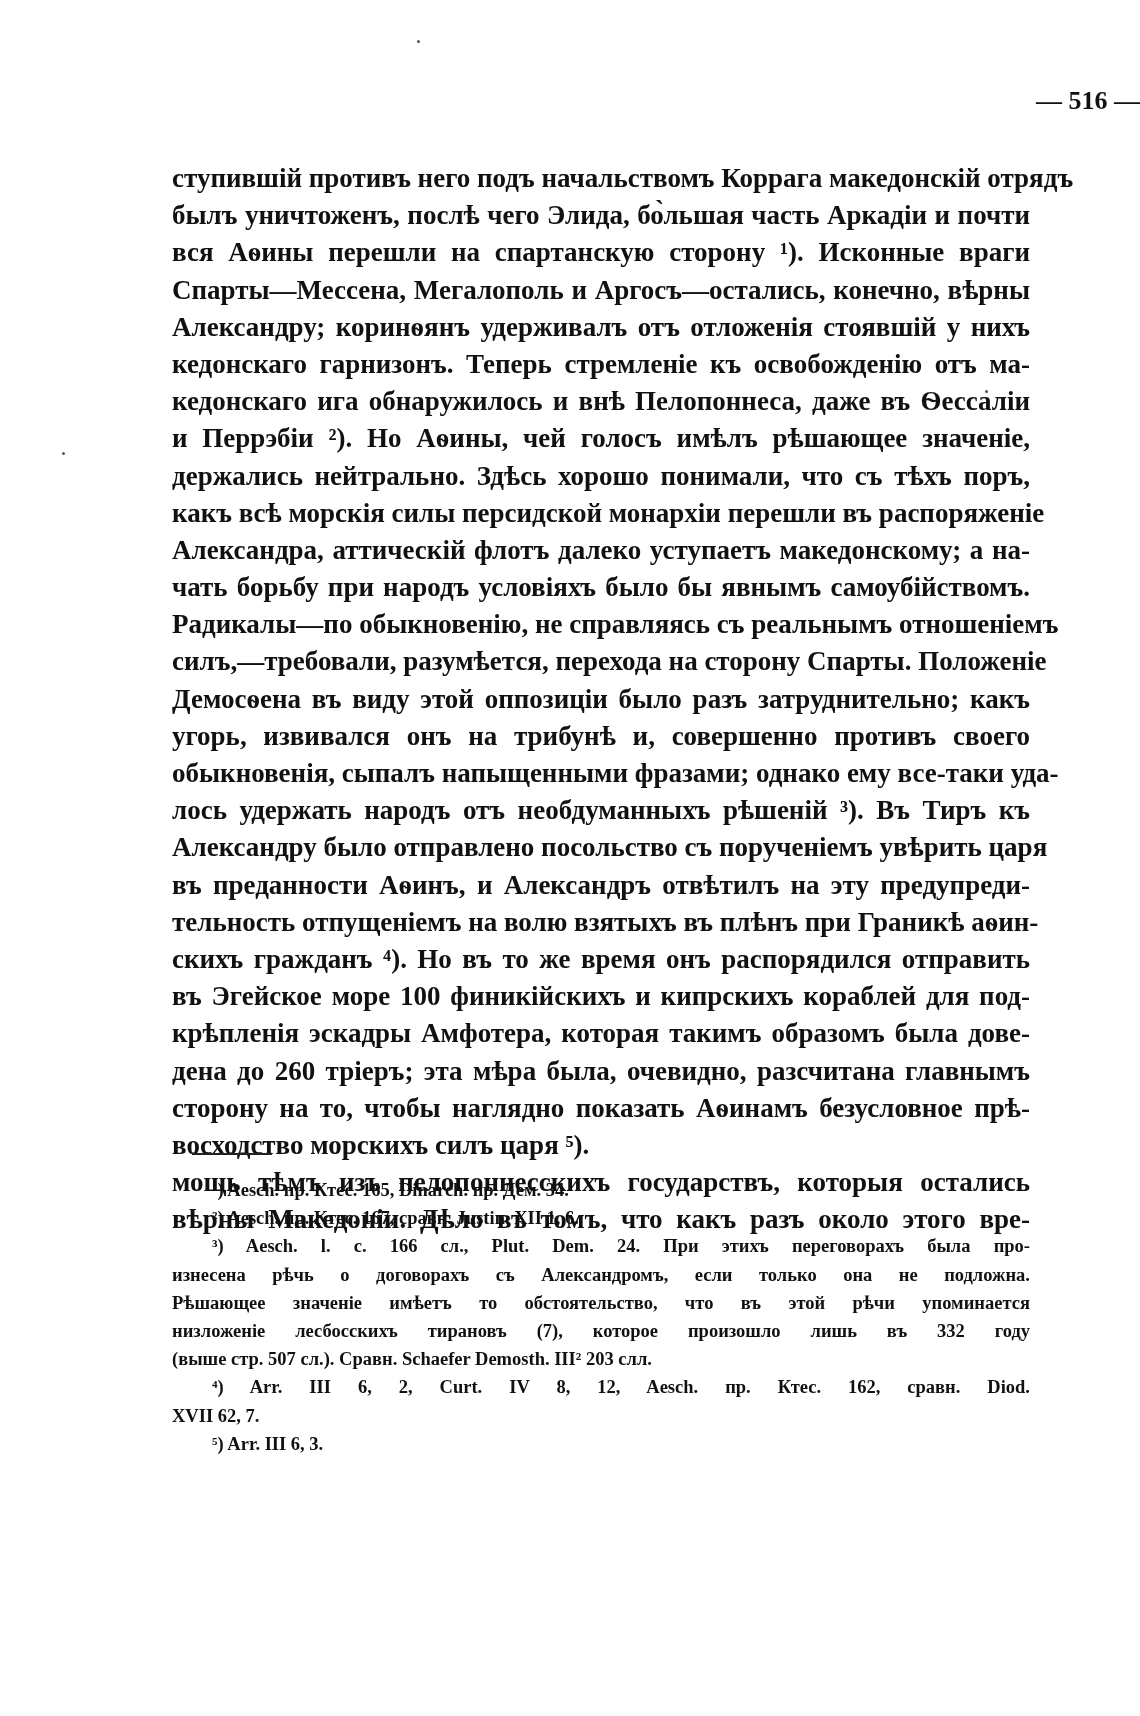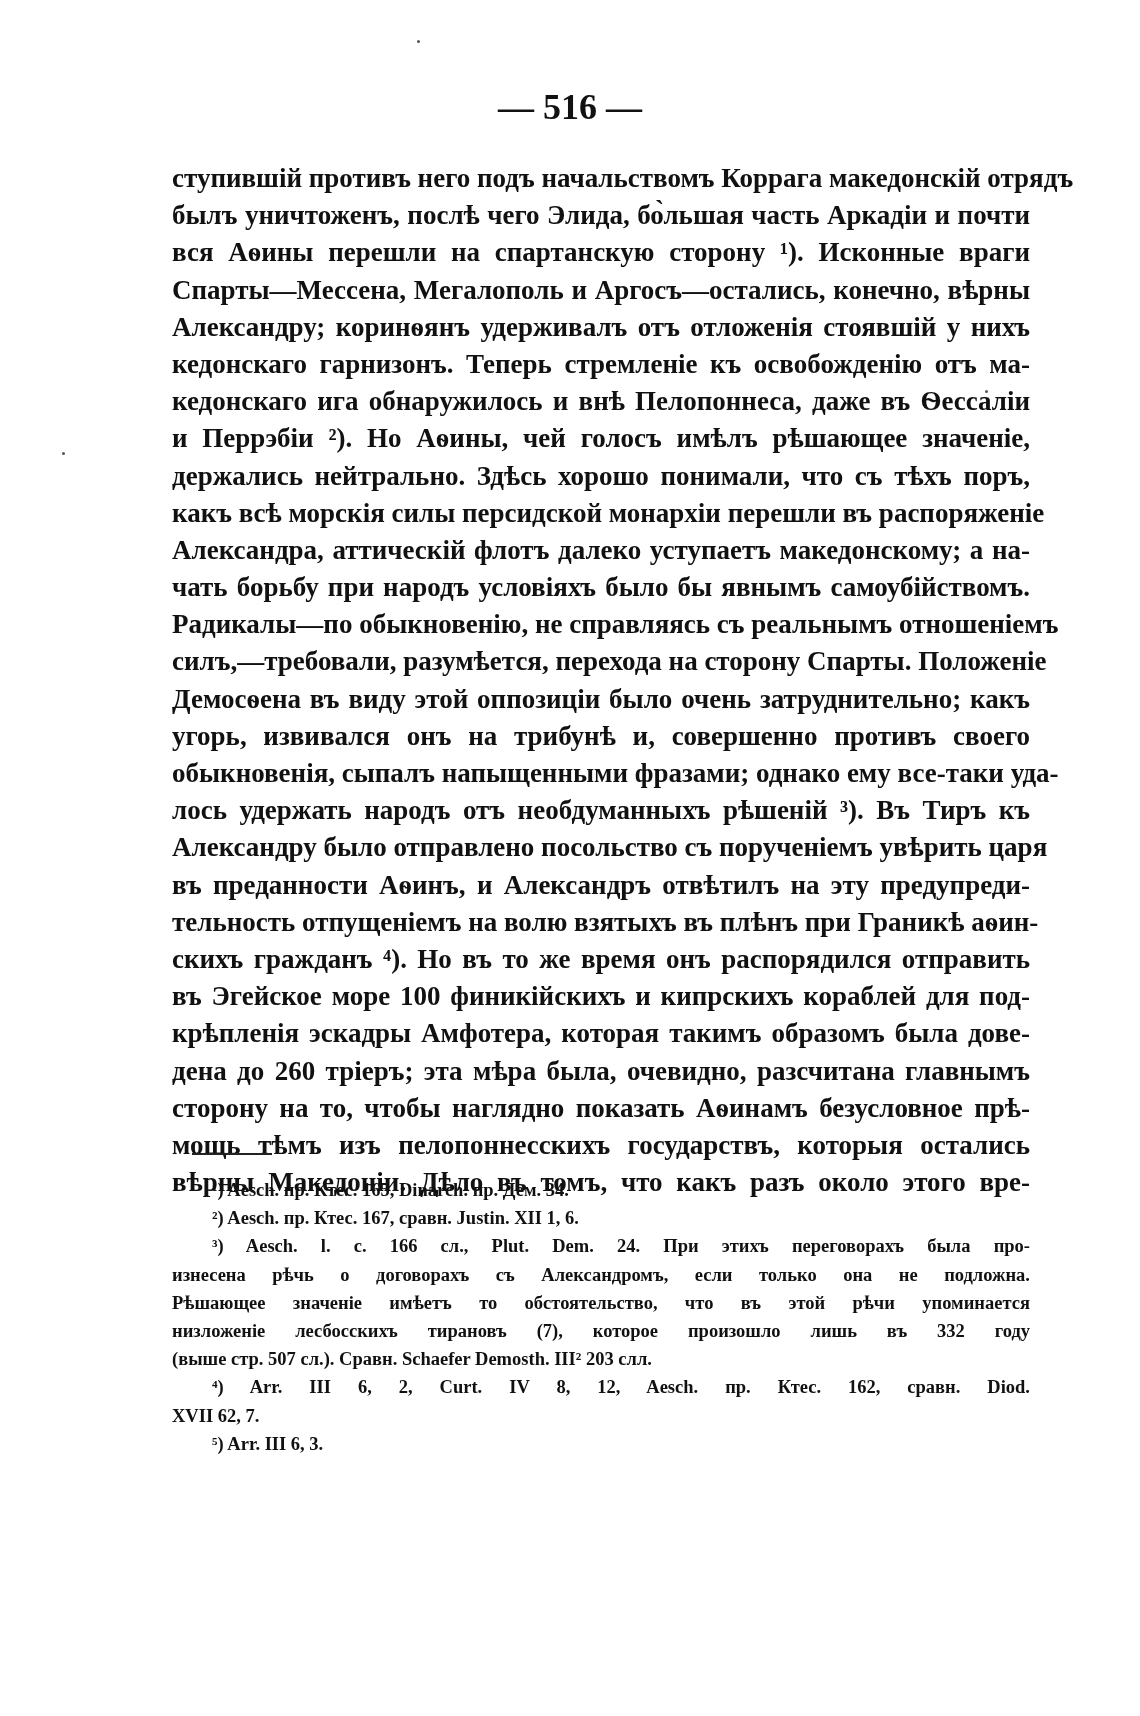--- a/index.html
+++ b/index.html
@@ -1,18 +1,18 @@
 <!DOCTYPE html>
 <html><head>
 <meta charset="utf-8">
 <style>
   html, body { margin:0; padding:0; background:#ffffff; }
   body { width:1140px; height:1716px; position:relative; overflow:hidden; color:#111; }
-  .page-number { position:absolute; top:86px; left:0; width:1140px; text-align:center;
-    font-family:"Liberation Serif", serif; font-size:36px; font-weight:bold; }
+  .page-number { position:absolute; top:86px; left:0; width:1140px; text-align:right;
+    font-family:"Liberation Serif", serif; font-size:26px; font-weight:bold; }
   .dot { position:absolute; width:3px; height:3px; background:#555; border-radius:50%; }
   .body-text { position:absolute; left:172px; top:160px; width:858px;
     font-family:"Liberation Serif", serif; font-weight:bold; font-size:27px; line-height:37.2px; }
   .line { display:block; text-align:justify; text-align-last:justify; white-space:nowrap; height:37.2px; }
   .line.last { text-align-last:left; }
   .line.indent { padding-left:40px; }
   .rule { position:absolute; left:192px; top:1153px; width:80px; height:2px; background:#222; }
   .notes { position:absolute; left:172px; top:1176px; width:858px;
     font-family:"Liberation Serif", serif; font-weight:bold; font-size:18.5px; line-height:28.2px; }
   .fn { display:block; white-space:nowrap; text-align:justify; text-align-last:justify; height:28.2px; }
@@ -35,32 +35,33 @@
   <span class="line">Александру; коринѳянъ удерживалъ отъ отложенія стоявшій у нихъ</span>
   <span class="line">кедонскаго гарнизонъ. Теперь стремленіе къ освобожденію отъ ма-</span>
   <span class="line">кедонскаго ига обнаружилось и внѣ Пелопоннеса, даже въ Ѳессаліи</span>
   <span class="line">и Перрэбіи ²). Но Аѳины, чей голосъ имѣлъ рѣшающее значеніе,</span>
   <span class="line">держались нейтрально. Здѣсь хорошо понимали, что съ тѣхъ поръ,</span>
   <span class="line">какъ всѣ морскія силы персидской монархіи перешли въ распоряженіе</span>
   <span class="line">Александра, аттическій флотъ далеко уступаетъ македонскому; а на-</span>
   <span class="line">чать борьбу при народъ условіяхъ было бы явнымъ самоубійствомъ.</span>
   <span class="line">Радикалы—по обыкновенію, не справляясь съ реальнымъ отношеніемъ</span>
   <span class="line">силъ,—требовали, разумѣется, перехода на сторону Спарты. Положеніе</span>
-  <span class="line">Демосѳена въ виду этой оппозиціи было очень затруднительно; какъ</span>
+  <span class="line">Демосѳена въ виду этой оппозиціи было разъ затруднительно; какъ</span>
   <span class="line">угорь, извивался онъ на трибунѣ и, совершенно противъ своего</span>
   <span class="line">обыкновенія, сыпалъ напыщенными фразами; однако ему все-таки уда-</span>
   <span class="line">лось удержать народъ отъ необдуманныхъ рѣшеній ³). Въ Тиръ къ</span>
   <span class="line">Александру было отправлено посольство съ порученіемъ увѣрить царя</span>
   <span class="line">въ преданности Аѳинъ, и Александръ отвѣтилъ на эту предупреди-</span>
   <span class="line">тельность отпущеніемъ на волю взятыхъ въ плѣнъ при Граникѣ аѳин-</span>
   <span class="line">скихъ гражданъ ⁴). Но въ то же время онъ распорядился отправить</span>
   <span class="line">въ Эгейское море 100 финикійскихъ и кипрскихъ кораблей для под-</span>
   <span class="line">крѣпленія эскадры Амфотера, которая такимъ образомъ была дове-</span>
   <span class="line">дена до 260 тріеръ; эта мѣра была, очевидно, разсчитана главнымъ</span>
   <span class="line">сторону на то, чтобы наглядно показать Аѳинамъ безусловное прѣ-</span>
+  <span class="line last">восходство морскихъ силъ царя ⁵).</span>
   <span class="line">мощь тѣмъ изъ пелопоннесскихъ государствъ, которыя остались</span>
   <span class="line">вѣрны Македоніи. Дѣло въ томъ, что какъ разъ около этого вре-</span>
 </div>
 
 <div class="rule"></div>
 
 <div class="notes">
   <span class="fn left indent">¹) Aesch. пр. Ктес. 165, Dinarch. пр. Дем. 34.</span>
   <span class="fn left indent">²) Aesch. пр. Ктес. 167, сравн. Justin. XII 1, 6.</span>
   <span class="fn indent">³) Aesch. l. c. 166 сл., Plut. Dem. 24. При этихъ переговорахъ была про-</span>

